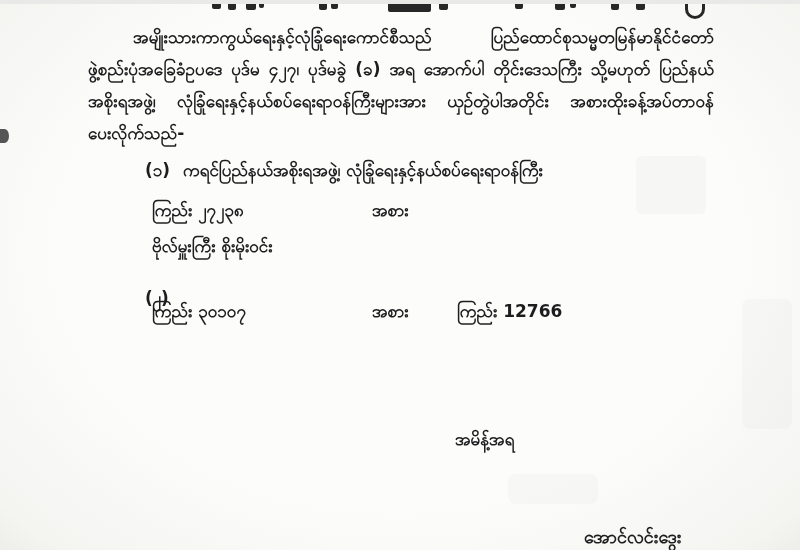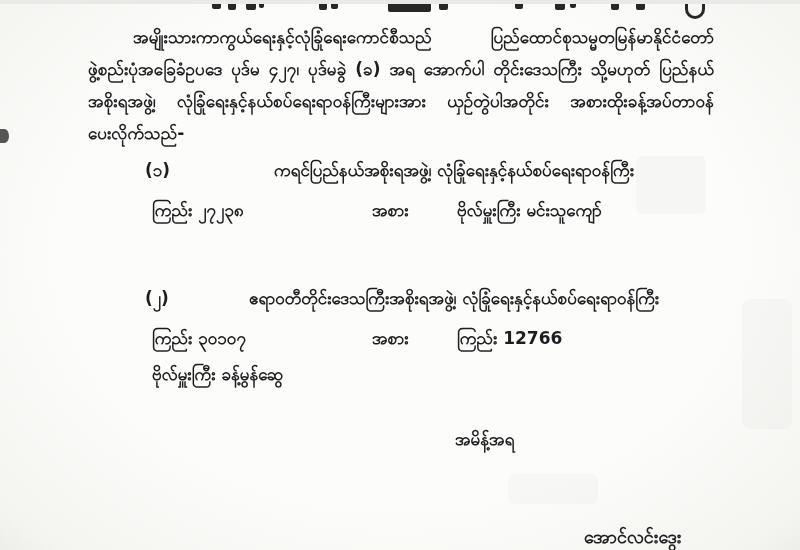--- a/index.html
+++ b/index.html
@@ -51,21 +51,21 @@
     font-weight: 600;
     text-align: justify;
     text-indent: 45px;
     letter-spacing: .1px;
   }
 
   .item { position: absolute; left: 145px; width: 580px; font-size: 17px; font-weight: 600; }
   .item-1 { top: 153px; }
   .item-2 { top: 281px; }
   .item-num { position: absolute; left: 0; top: 0; line-height: 27px; }
-  .item-title { margin-left: 38px; line-height: 27px; white-space: nowrap; text-align: center; }
+  .item-title { margin-left: 38px; line-height: 27px; white-space: nowrap; }
   .pair-grid {
     margin-left: 7px; margin-top: 13px;
     display: grid;
     grid-template-columns: 220px 85px auto;
     row-gap: 10px;
     line-height: 26px;
   }
   .cell { white-space: nowrap; }
 
   .by-order { position: absolute; left: 455px; top: 424px; font-size: 17px; font-weight: 600; }
@@ -99,33 +99,31 @@
   <div class="artifact art3"></div>
 
   <div class="para">အမျိုးသားကာကွယ်ရေးနှင့်လုံခြုံရေးကောင်စီသည် ပြည်ထောင်စုသမ္မတမြန်မာနိုင်ငံတော် ဖွဲ့စည်းပုံအခြေခံဥပဒေ ပုဒ်မ ၄၂၇၊ ပုဒ်မခွဲ (ခ) အရ အောက်ပါ တိုင်းဒေသကြီး သို့မဟုတ် ပြည်နယ် အစိုးရအဖွဲ့၊ လုံခြုံရေးနှင့်နယ်စပ်ရေးရာဝန်ကြီးများအား ယှဉ်တွဲပါအတိုင်း အစားထိုးခန့်အပ်တာဝန် ပေးလိုက်သည်-</div>
 
   <div class="item item-1">
     <span class="item-num">(၁)</span>
     <div class="item-title">ကရင်ပြည်နယ်အစိုးရအဖွဲ့၊ လုံခြုံရေးနှင့်နယ်စပ်ရေးရာဝန်ကြီး</div>
     <div class="pair-grid">
       <div class="cell">ကြည်း ၂၇၂၃၈</div>
       <div class="cell">အစား</div>
-      <div class="cell">ဗိုလ်မှူးကြီး မင်းသူကျော်</div>
       <div class="cell"></div>
+      <div class="cell">ဗိုလ်မှူးကြီး စိုးမိုးဝင်း</div>
     </div>
   </div>
 
   <div class="item item-2">
     <span class="item-num">(၂)</span>
-    <div class="item-title">ဧရာဝတီတိုင်းဒေသကြီးအစိုးရအဖွဲ့၊ လုံခြုံရေးနှင့်နယ်စပ်ရေးရာဝန်ကြီး</div>
     <div class="pair-grid">
       <div class="cell">ကြည်း ၃၀၁၀၇</div>
       <div class="cell">အစား</div>
       <div class="cell">ကြည်း 12766</div>
-      <div class="cell">ဗိုလ်မှူးကြီး ခန့်မွန်ဆွေ</div>
       <div class="cell"></div>
     </div>
   </div>
 
   <div class="by-order">အမိန့်အရ</div>
 
   <div class="signatory">အောင်လင်းဒွေး</div>
 
 </div>
 

